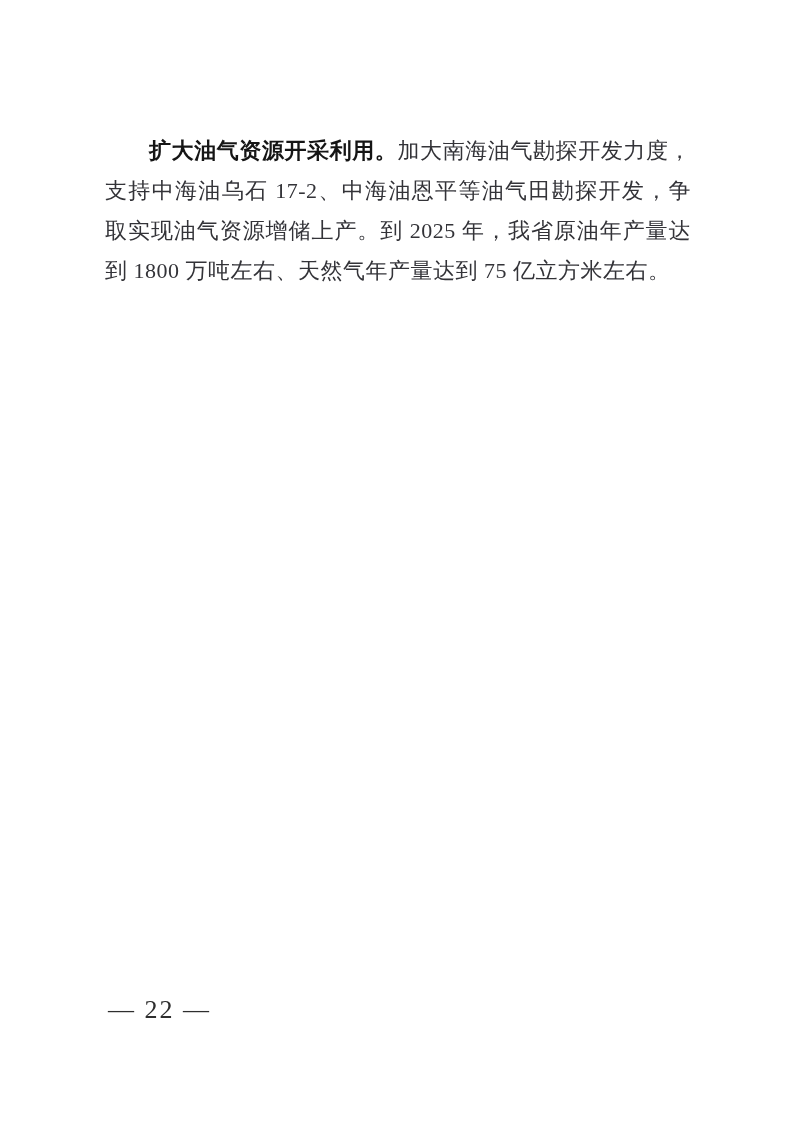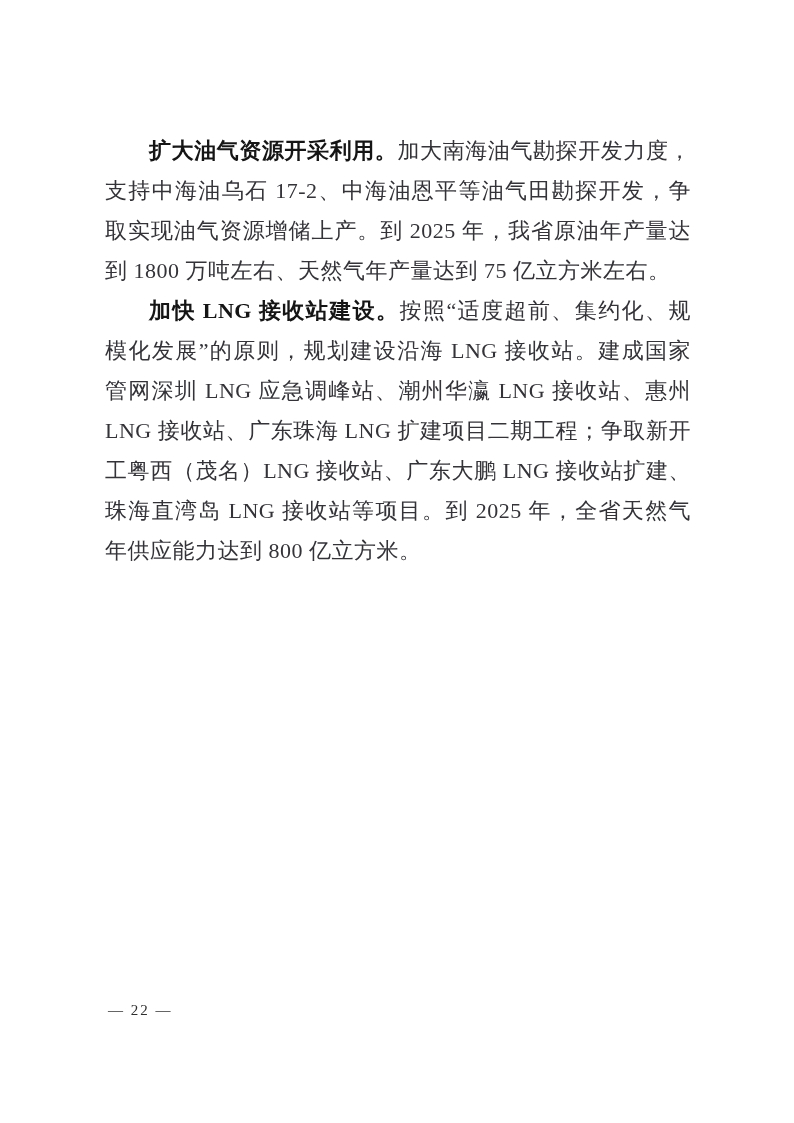--- a/index.html
+++ b/index.html
@@ -30,28 +30,27 @@
     letter-spacing: 0.5px;
   }
   .para .lead {
     font-weight: bold;
     color: #151515;
   }
   .page-number {
     position: absolute;
     left: 108px;
     top: 996px;
-    font-size: 15px;
+    font-size: 26px;
     line-height: 28px;
     color: #2e2e2e;
     letter-spacing: 2px;
   }
 </style>
 </head>
 <body>
 
 <div class="page">
   <div class="content">
     <p class="para"><span class="lead">扩大油气资源开采利用。</span><span class="body-text">加大南海油气勘探开发力度，支持中海油乌石 17-2、中海油恩平等油气田勘探开发，争取实现油气资源增储上产。到 2025 年，我省原油年产量达到 1800 万吨左右、天然气年产量达到 75 亿立方米左右。</span></p>
-    <p class="para"><span class="lead">加快 LNG 接收站建设。</span><span class="body-text">按照“适度超前、集约化、规模化发展”的原则，规划建设沿海 LNG 接收站。建成国家管网深圳 LNG 应急调峰站、潮州华瀛 LNG 接收站、惠州 LNG 接收站、广东珠海 LNG 扩建项目二期工程；争取新开工粤西（茂名）LNG 接收站、广东大鹏 LNG 接收站扩建、珠海直湾岛 LNG 接收站等项目。到 2025 年，全省天然气年供应能力达到 800 亿立方米。</span></p>
   </div>
   <div class="page-number">— 22 —</div>
 </div>
 
 </body></html>

